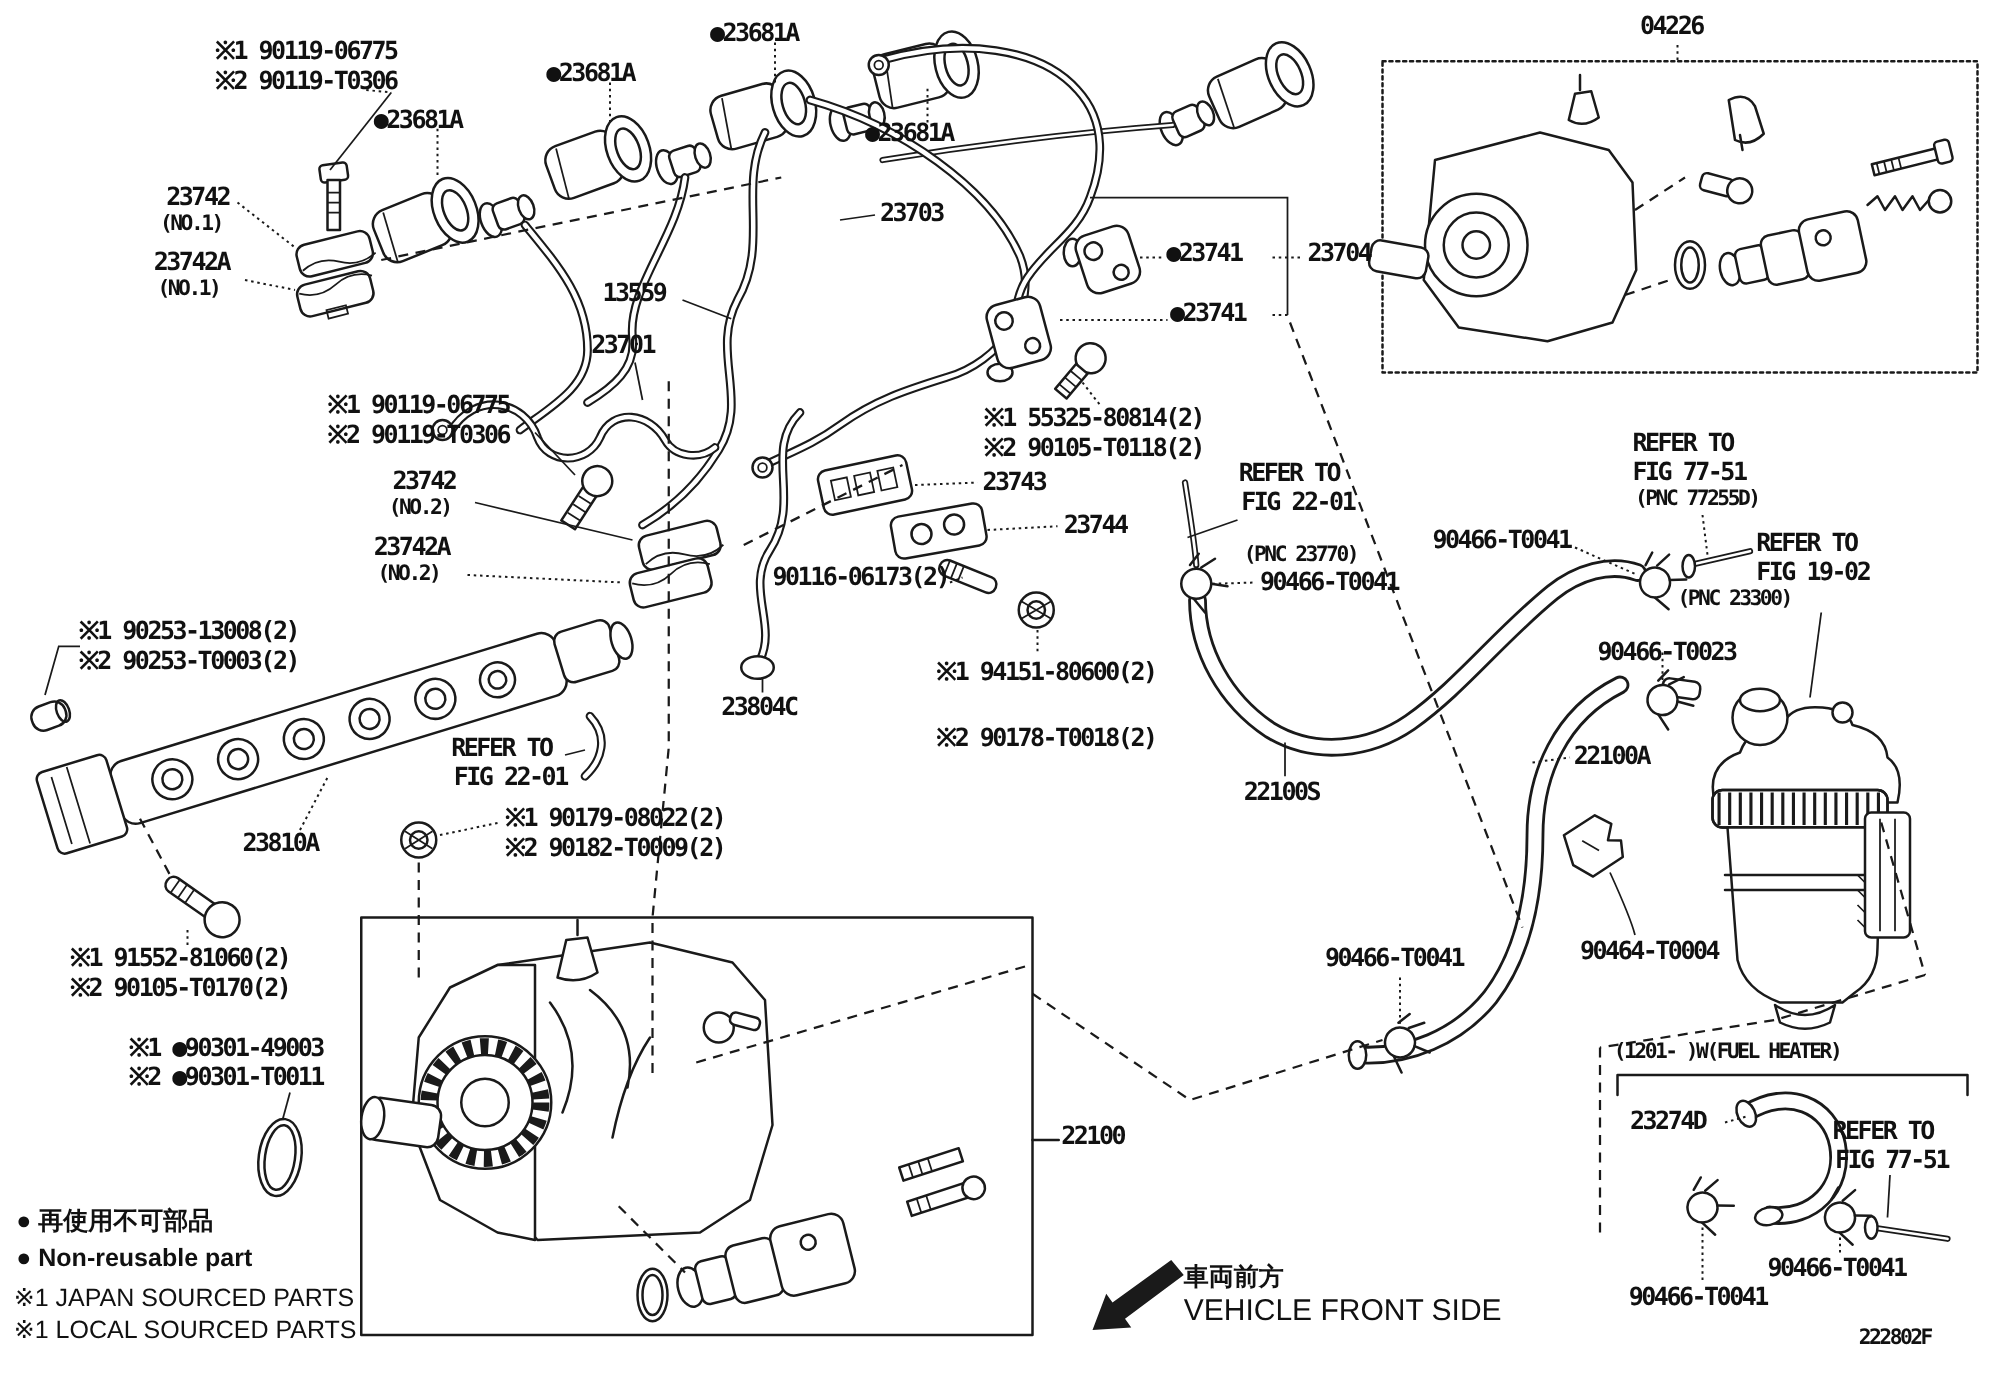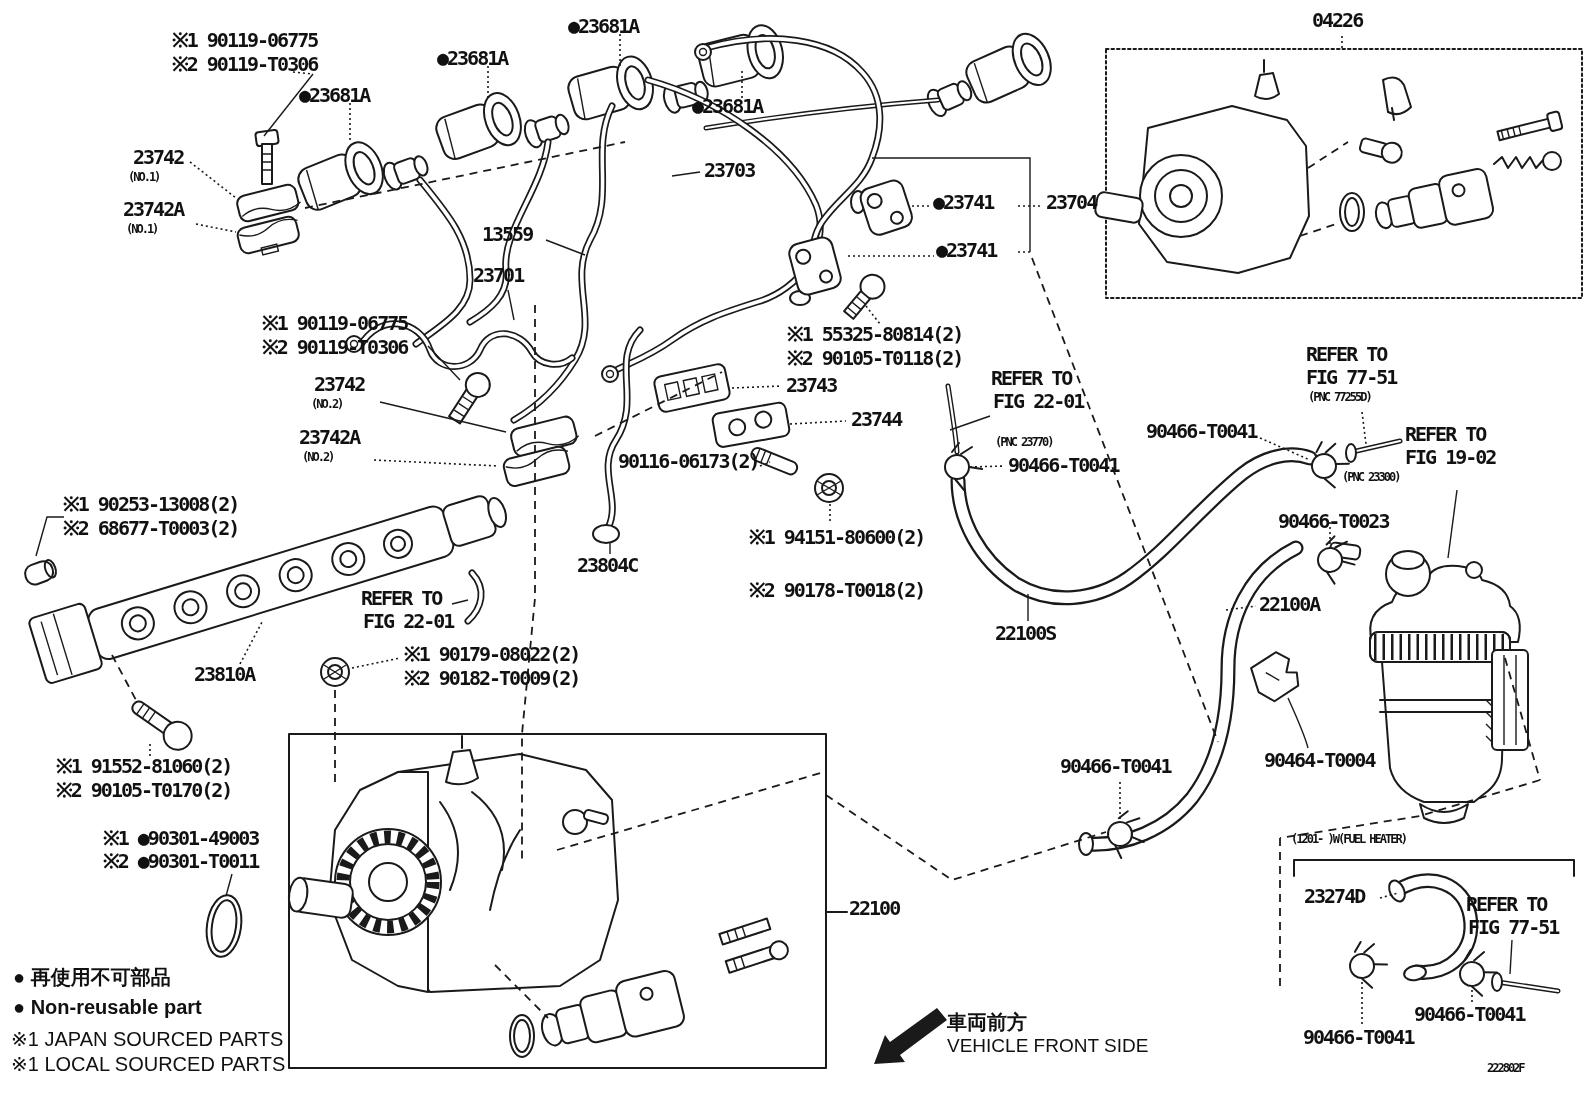--- a/index.html
+++ b/index.html
@@ -18,21 +18,21 @@
   .pipe-o { stroke:#1a1a1a; stroke-width:7; fill:none; stroke-linecap:round; }
   .pipe-i { stroke:#ffffff; stroke-width:3.6; fill:none; stroke-linecap:round; }
   .tube-o { stroke:#1a1a1a; stroke-width:5; fill:none; stroke-linecap:round; }
   .tube-i { stroke:#ffffff; stroke-width:2.2; fill:none; stroke-linecap:round; }
   .hose-o { stroke:#1a1a1a; stroke-width:15; fill:none; stroke-linecap:round; }
   .hose-i { stroke:#ffffff; stroke-width:10.5; fill:none; stroke-linecap:round; }
   .lbl {
     position:absolute; color:#111; font-weight:bold; font-size:20px;
     letter-spacing:-2px; white-space:nowrap; line-height:1.02;
   }
-  .lbl.sm { font-size:12px; }
+  .lbl.sm { font-size:17px; }
   .leg {
     position:absolute; color:#111; white-space:nowrap;
     font-family:"Liberation Sans","DejaVu Sans",sans-serif;
     font-size:20px; letter-spacing:0; line-height:1.05;
   }
   .leg.b { font-weight:bold; }
 </style>
 </head>
 <body>
 
@@ -477,21 +477,21 @@
 <div class="lbl" style="left:1306px;top:367px">FIG 77-51</div>
 <div class="lbl sm" style="left:1308px;top:391px">(PNC 77255D)</div>
 <div class="lbl" style="left:1146px;top:421px">90466-T0041</div>
 <div class="lbl" style="left:1405px;top:424px">REFER TO</div>
 <div class="lbl" style="left:1405px;top:447px">FIG 19-02</div>
 <div class="lbl sm" style="left:1342px;top:471px">(PNC 23300)</div>
 <div class="lbl" style="left:1278px;top:511px">90466-T0023</div>
 <div class="lbl" style="left:1259px;top:594px">22100A</div>
 <div class="lbl" style="left:995px;top:623px">22100S</div>
 <div class="lbl" style="left:63px;top:494px">※1 90253-13008(2)</div>
-<div class="lbl" style="left:63px;top:518px">※2 68677-T0003(2)</div>
+<div class="lbl" style="left:63px;top:518px">※2 90253-T0003(2)</div>
 <div class="lbl" style="left:194px;top:664px">23810A</div>
 <div class="lbl" style="left:361px;top:588px">REFER TO</div>
 <div class="lbl" style="left:363px;top:611px">FIG 22-01</div>
 <div class="lbl" style="left:404px;top:644px">※1 90179-08022(2)</div>
 <div class="lbl" style="left:404px;top:668px">※2 90182-T0009(2)</div>
 <div class="lbl" style="left:56px;top:756px">※1 91552-81060(2)</div>
 <div class="lbl" style="left:56px;top:780px">※2 90105-T0170(2)</div>
 <div class="lbl" style="left:103px;top:828px">※1 ●90301-49003</div>
 <div class="lbl" style="left:103px;top:851px">※2 ●90301-T0011</div>
 <div class="lbl" style="left:849px;top:898px">22100</div>
@@ -501,16 +501,16 @@
 <div class="leg" style="left:11px;top:1054px">※1 LOCAL SOURCED PARTS</div>
 <div class="lbl" style="left:1060px;top:756px">90466-T0041</div>
 <div class="lbl" style="left:1264px;top:750px">90464-T0004</div>
 <div class="lbl sm" style="left:1291px;top:833px">(1201-      )W(FUEL HEATER)</div>
 <div class="lbl" style="left:1304px;top:886px">23274D</div>
 <div class="lbl" style="left:1466px;top:894px">REFER TO</div>
 <div class="lbl" style="left:1468px;top:917px">FIG 77-51</div>
 <div class="lbl" style="left:1414px;top:1004px">90466-T0041</div>
 <div class="lbl" style="left:1303px;top:1027px">90466-T0041</div>
 <div class="leg b" style="left:947px;top:1012px">車両前方</div>
-<div class="leg" style="left:947px;top:1036px;font-size:19px">VEHICLE FRONT SIDE</div>
+<div class="leg" style="left:947px;top:1036px;font-size:24px">VEHICLE FRONT SIDE</div>
 <div class="lbl sm" style="left:1487px;top:1062px">222802F</div>
 
 </div>
 
 </body></html>

